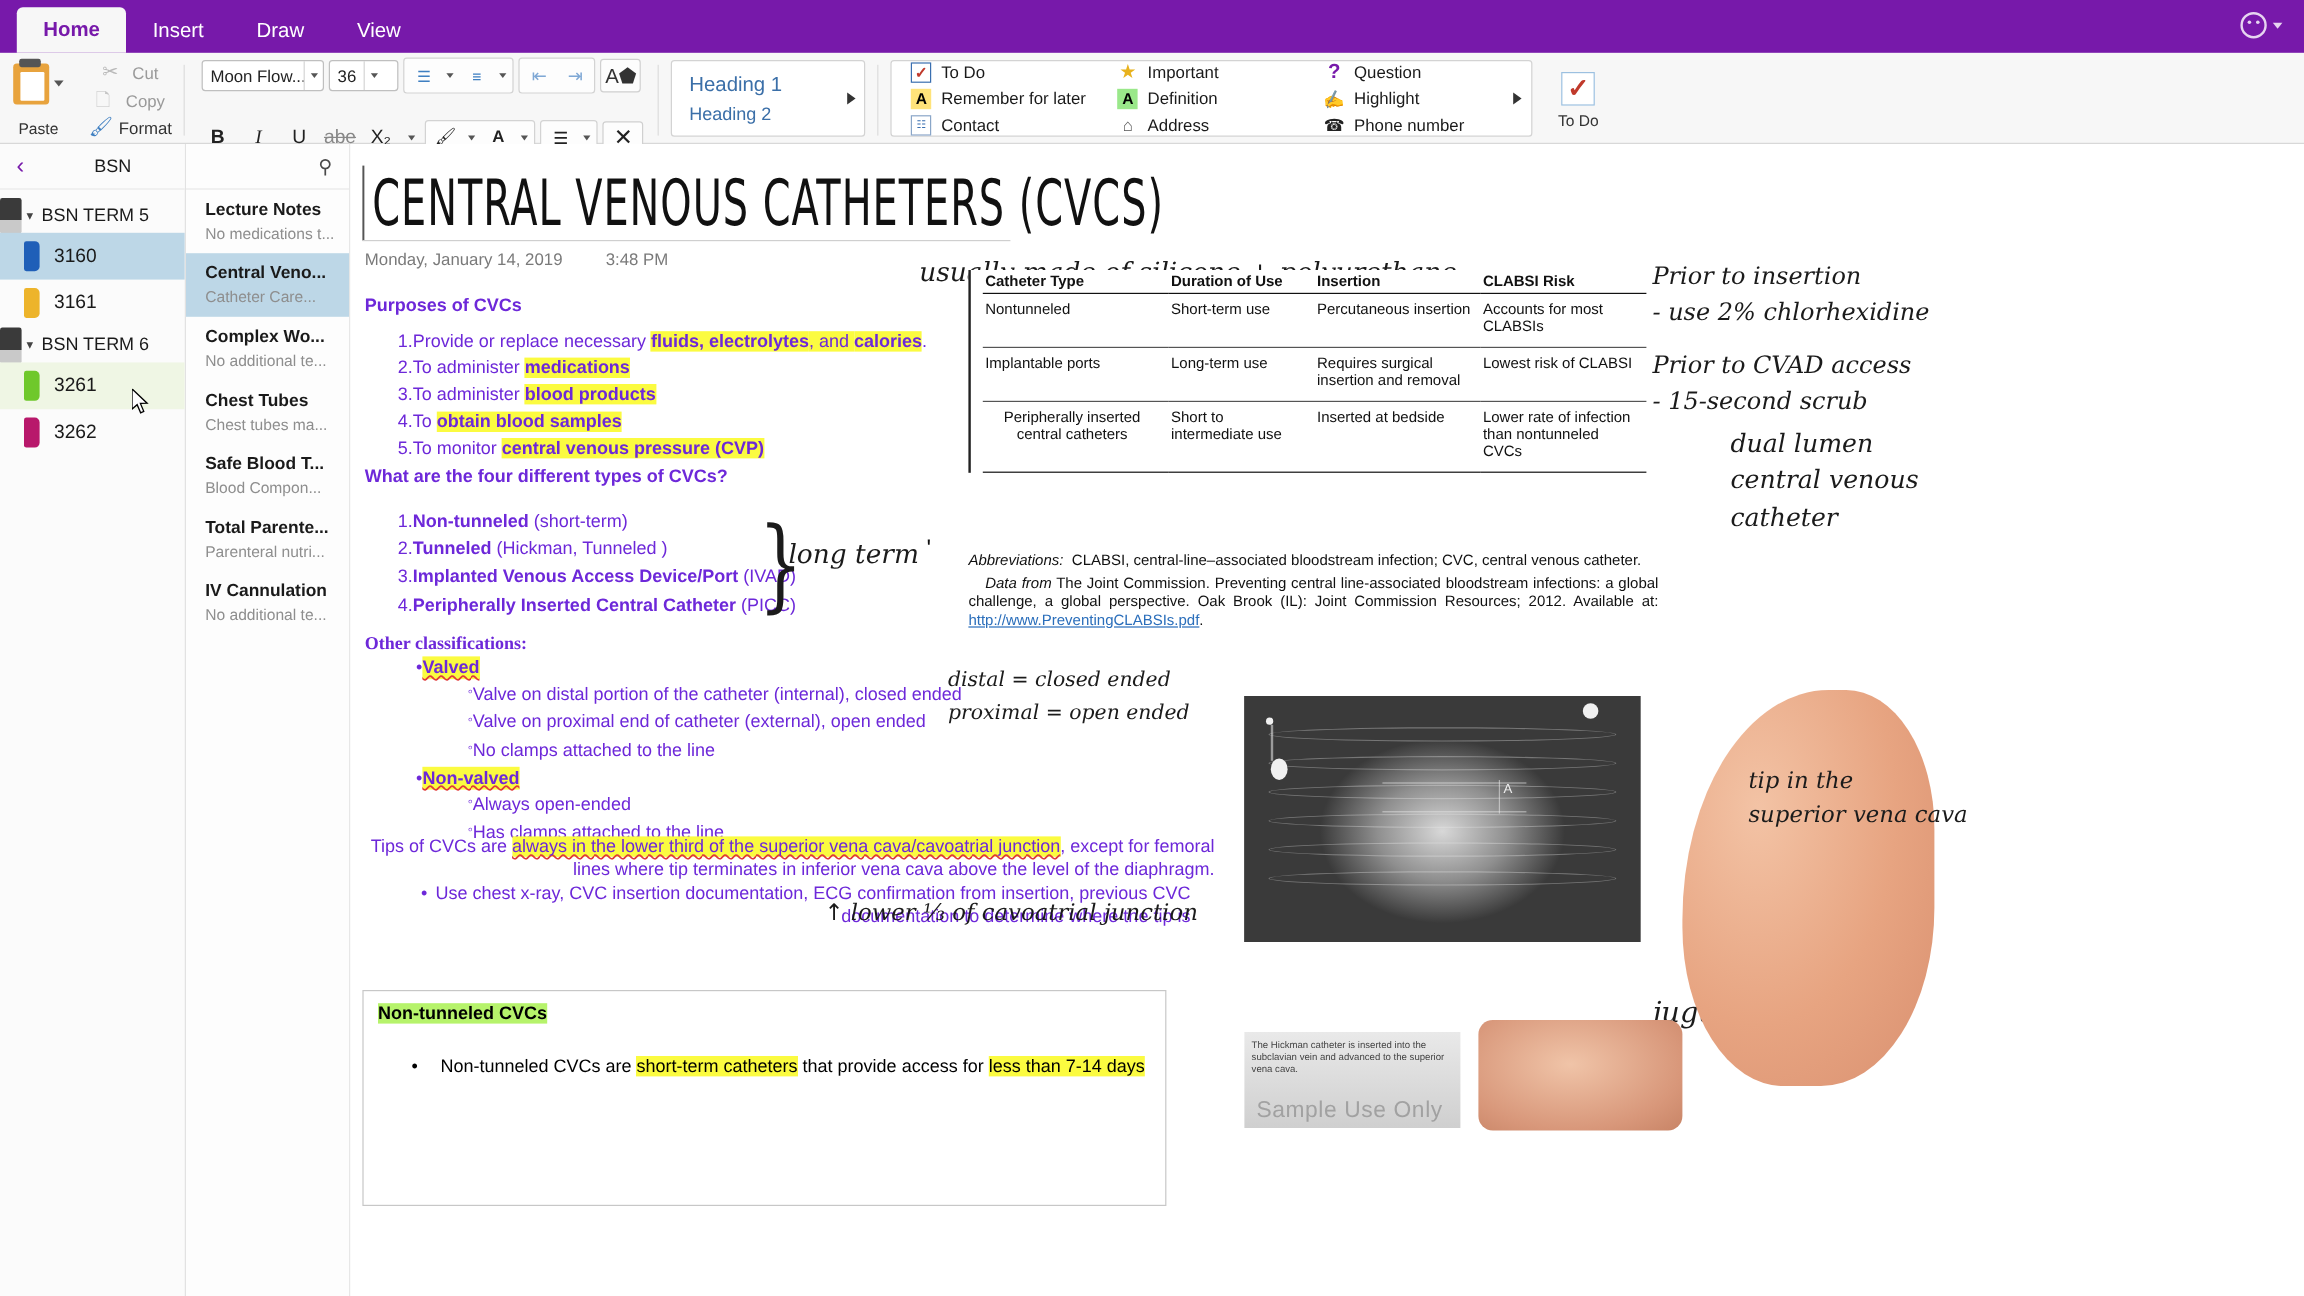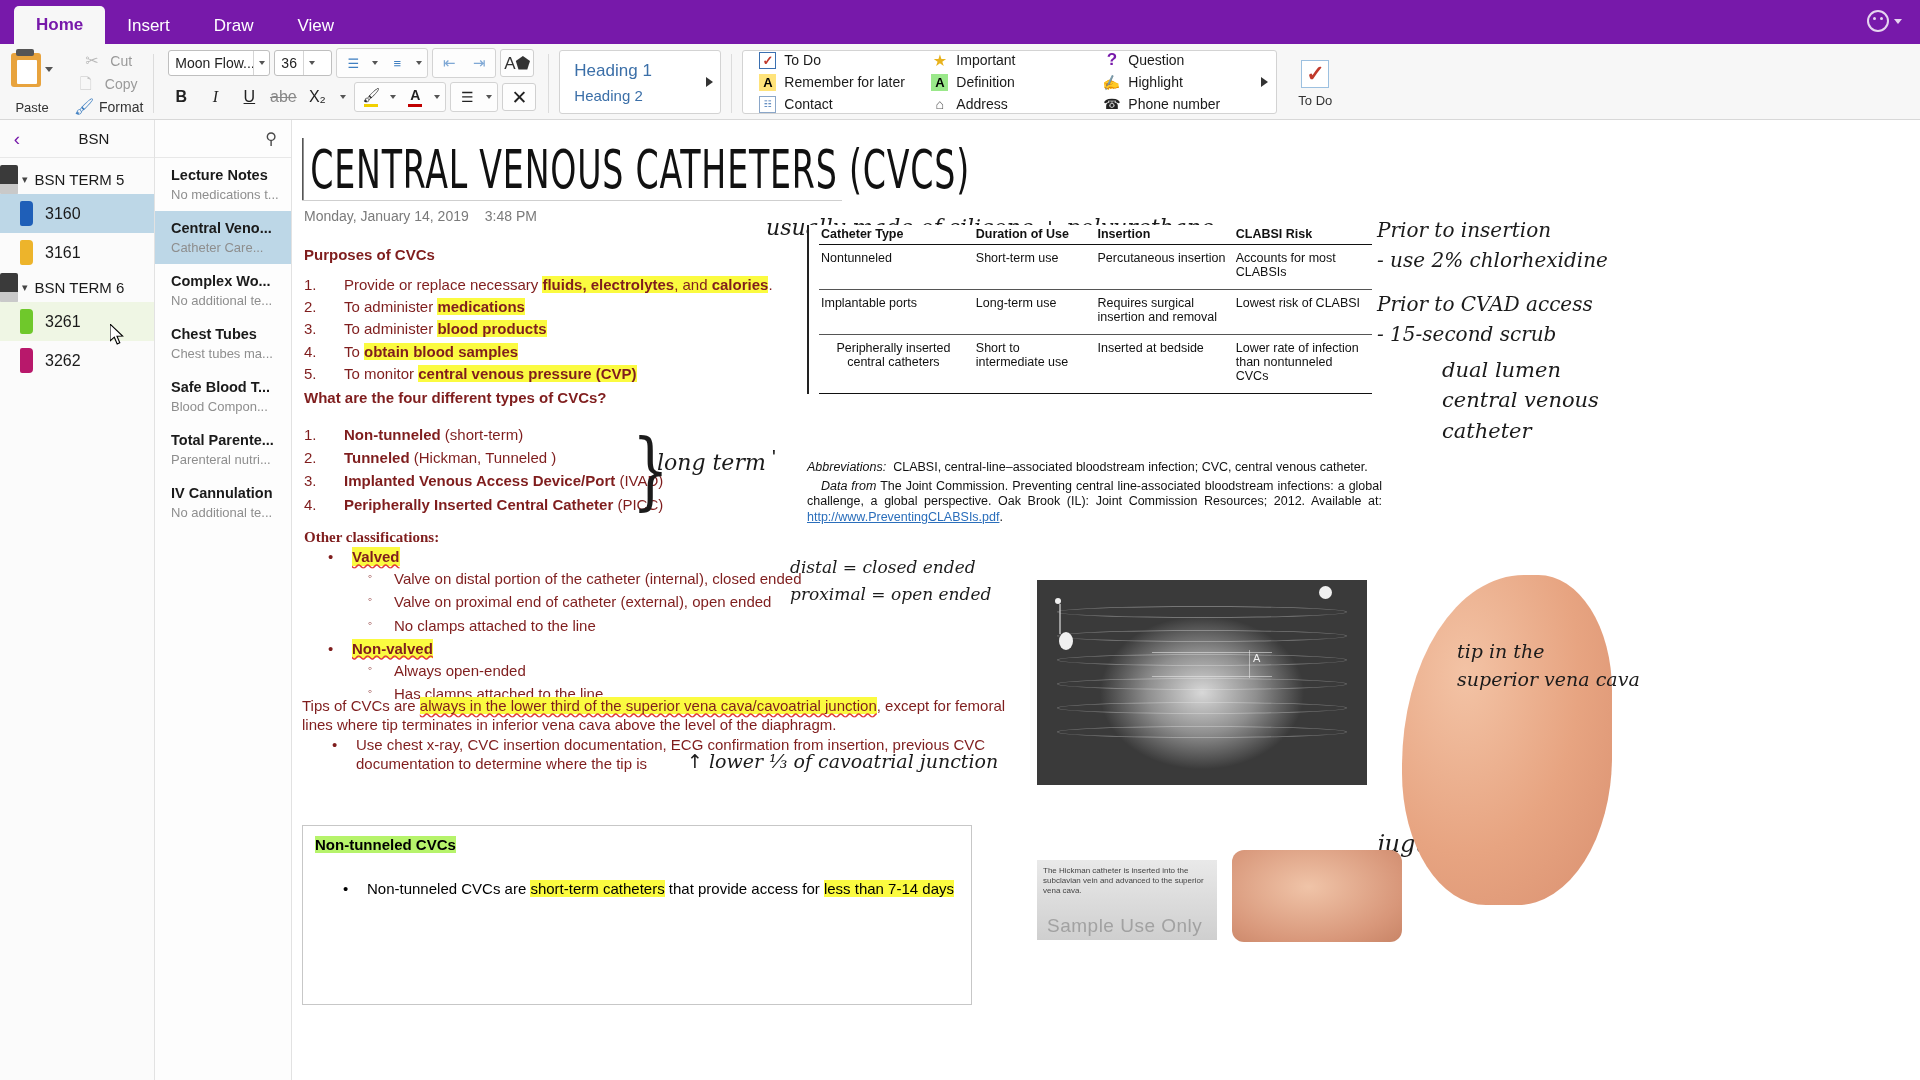--- a/index.html
+++ b/index.html
@@ -99,21 +99,21 @@
   .ccf { display: flex; flex-direction: column; justify-content: center; gap: 5px; padding-left: 10px; }
   .ccf-item { display: flex; align-items: center; gap: 7px; font-size: 14px; color: #9a9a9a; }
   .ccf-item.enabled { color: #333; }
   .ico16 { width: 18px; height: 18px; display: inline-block; position: relative; }
 
   .sc-scissors { color:#b9b9b9; font-size:16px; line-height:18px; }
   .sc-copy { color:#c5c5c5; font-size:15px; line-height:18px; }
   .sc-brush { color:#3f7fc1; font-size:16px; line-height:18px; }
 
   
-  .fontcol { display: flex; flex-direction: column; gap: 4px; padding: 0 8px; }
+  .fontcol { display: flex; flex-direction: column; gap: 22px; padding: 0 8px; }
   .row1, .row2 { display: flex; align-items: center; gap: 4px; }
   .combo {
     border: 1px solid #bfbfbf; background: #fff; border-radius: 3px;
     height: 26px; display: flex; align-items: center;
     font-size: 14px; color: #222;
   }
   .combo .cval { padding: 0 6px; white-space: nowrap; overflow: hidden; }
   .combo .cbtn {
     width: 18px; height: 24px; border-left: 1px solid #d5d5d5;
     display: flex; align-items: center; justify-content: center;
@@ -277,24 +277,24 @@
     transform: scaleX(0.82) scaleY(1.18);
     transform-origin: left top;
   }
   .title-rule {
     position: absolute; left: 10px; top: 80px; width: 540px;
     border-bottom: 1px solid #cfcfcf;
   }
   .note-meta {
     position: absolute; left: 12px; top: 88px;
     font-size: 14px; color: #7a7a7a;
-    display: flex; gap: 16px;
-  }
-
-  .body-txt { position: absolute; font-size: 15px; color: #7f1d1d; line-height: 1.28; }
+    display: flex; gap: 36px;
+  }
+
+  .body-txt { position: absolute; font-size: 15px; color: #6d28d9; line-height: 1.28; text-align: right; }
   .b { font-weight: bold; }
   .hl { background: #fbfb40; }
   .u { text-decoration: underline; }
   .sq { text-decoration: underline wavy #e03a3a; text-decoration-skip-ink: none; }
   .numrow { display: flex; gap: 0; }
   .numrow .n { width: 40px; flex: 0 0 40px; }
   .bulrow { display: flex; }
   .bulrow .bt { width: 24px; flex: 0 0 24px; }
   .subrow { display: flex; padding-left: 40px; }
   .subrow .bt { width: 26px; flex: 0 0 26px; font-size: 12px; }

